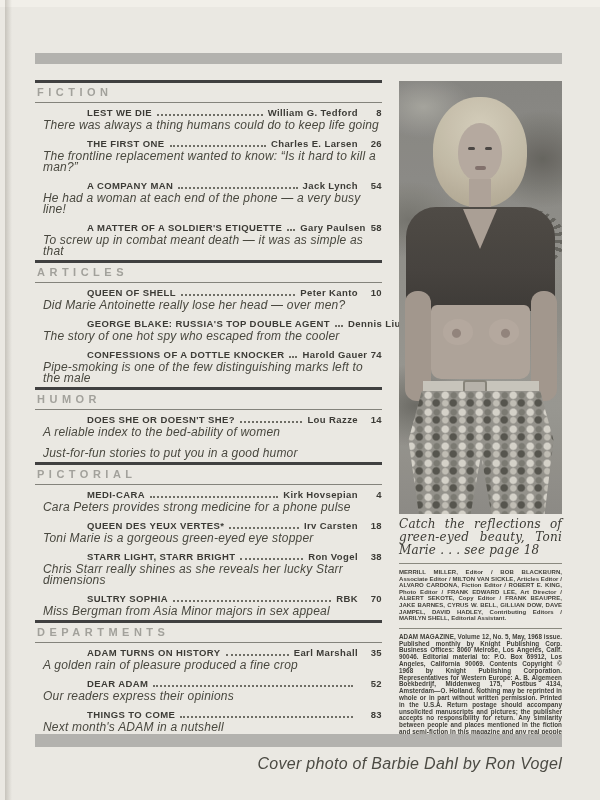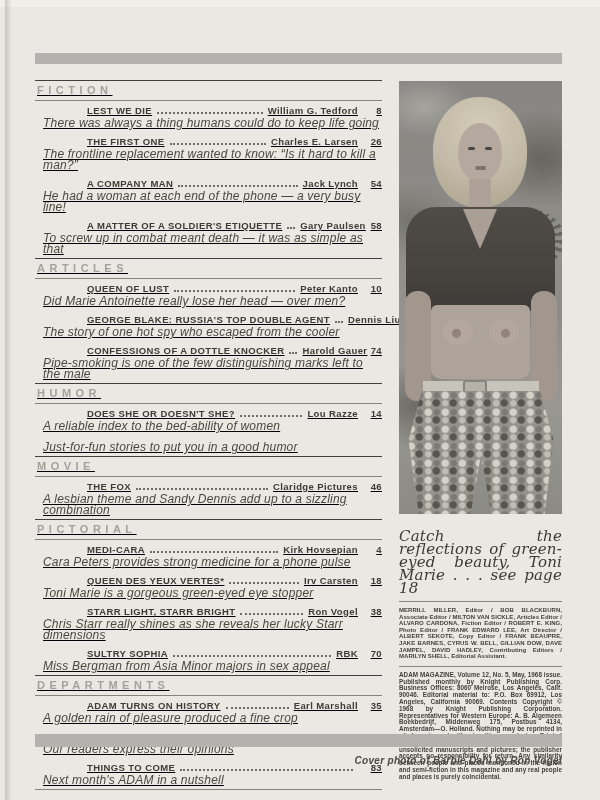--- a/index.html
+++ b/index.html
@@ -13,21 +13,21 @@
   .scan-edge-left{position:absolute;left:5px;top:0;bottom:0;width:7px;
     background:linear-gradient(90deg,rgba(110,104,92,.28),rgba(110,104,92,0));}
   .scan-edge-top{position:absolute;left:0;top:0;right:0;height:7px;background:#f1efe9;}
 
   .gray-band{position:absolute;left:35px;width:527px;height:11px;background:#b3b2ae;}
   .band-top{top:53px;}
   .band-bottom{top:734px;height:13px;}
 
   
   .toc{position:absolute;left:35px;top:80px;width:347px;border-bottom:1px solid #84837c;}
-  .section{border-top:1px solid #404040;text-decoration:underline;}
+  .section{border-top:3px solid #404040;}
   .section-name{
     color:#a2a19b;font-weight:bold;font-size:11px;letter-spacing:4.5px;
     padding:4px 0 4px 2px;line-height:11px;border-bottom:1px solid #84837c;
   }
   .entry{padding:5px 0 3px 8px;}
   .entry-row{display:flex;align-items:baseline;font-weight:bold;font-size:9.5px;
     color:#3c3b36;line-height:10px;letter-spacing:.4px;margin-left:44px;}
   .entry-title{white-space:nowrap;}
   .leader{flex:1;border-bottom:2px dotted #6e6d65;margin:0 5px 2px 5px;min-width:8px;}
   .entry-author{white-space:nowrap;}
@@ -79,29 +79,29 @@
   .ph-pants{position:absolute;top:310px;left:8px;width:148px;height:123px;
     background-color:#99927f;
     background-image:
       radial-gradient(circle at 25% 25%,#dcd3ba 3px,rgba(0,0,0,0) 4.5px),
       radial-gradient(circle at 72% 70%,#57543f 3px,rgba(0,0,0,0) 4.5px),
       radial-gradient(circle at 75% 25%,#7d7a63 2.5px,rgba(0,0,0,0) 4px),
       radial-gradient(circle at 25% 72%,#c8bfa4 2.5px,rgba(0,0,0,0) 4px);
     background-size:17px 17px;
     clip-path:polygon(10% 0,90% 0,99% 40%,93% 100%,57% 100%,50% 52%,43% 100%,8% 100%,1% 40%);}
   .photo-caption{
-    font-family:"DejaVu Serif",serif;font-style:italic;font-size:15px;
-    line-height:13px;color:#3b3a34;margin-top:16px;text-align:justify;letter-spacing:.2px;}
+    font-family:"DejaVu Serif",serif;font-style:italic;font-size:12px;
+    line-height:13px;color:#3b3a34;margin-top:4px;text-align:justify;letter-spacing:.2px;}
   .thin-rule{border-top:1px solid #8a897f;margin:6px 0 5px;}
   .masthead{font-size:6px;font-weight:bold;line-height:6.6px;color:#403f39;
     text-align:justify;letter-spacing:.05px;}
   .imprint{font-size:6.3px;font-weight:bold;line-height:6.8px;color:#403f39;
     text-align:justify;letter-spacing:.05px;}
   .cover-credit{position:absolute;right:38px;top:755px;font-style:italic;
-    font-size:10px;color:#4b4a43;letter-spacing:.3px;font-weight:bold;}
+    font-size:16px;color:#4b4a43;letter-spacing:.3px;}
 </style>
 </head>
 <body>
 
 <div class="scan-edge-top"></div>
 <div class="scan-edge-left"></div>
 
 <div class="gray-band band-top"></div>
 
 <div class="toc">
@@ -144,21 +144,21 @@
           </div>
           <div class="entry-blurb">To screw up in combat meant death — it was as simple as that</div>
         </div>
       </div>
     </div>
     <div class="section">
       <div class="section-name">ARTICLES</div>
       <div class="section-body">
         <div class="entry">
           <div class="entry-row">
-            <span class="entry-title">QUEEN OF LUST</span>
+            <span class="entry-title">QUEEN OF SHELL</span>
             <span class="leader"></span>
             <span class="entry-author">Peter Kanto</span>
             <span class="entry-page">10</span>
           </div>
           <div class="entry-blurb">Did Marie Antoinette really lose her head — over men?</div>
         </div>
         <div class="entry">
           <div class="entry-row">
             <span class="entry-title">GEORGE BLAKE: RUSSIA'S TOP DOUBLE AGENT</span>
             <span class="leader"></span>
@@ -185,34 +185,20 @@
           <div class="entry-row">
             <span class="entry-title">DOES SHE OR DOESN'T SHE?</span>
             <span class="leader"></span>
             <span class="entry-author">Lou Razze</span>
             <span class="entry-page">14</span>
           </div>
           <div class="entry-blurb">A reliable index to the bed-ability of women</div>
         </div>
         <div class="entry">
           <div class="entry-blurb">Just-for-fun stories to put you in a good humor</div>
-        </div>
-      </div>
-    </div>
-    <div class="section">
-      <div class="section-name">MOVIE</div>
-      <div class="section-body">
-        <div class="entry">
-          <div class="entry-row">
-            <span class="entry-title">THE FOX</span>
-            <span class="leader"></span>
-            <span class="entry-author">Claridge Pictures</span>
-            <span class="entry-page">46</span>
-          </div>
-          <div class="entry-blurb">A lesbian theme and Sandy Dennis add up to a sizzling combination</div>
         </div>
       </div>
     </div>
     <div class="section">
       <div class="section-name">PICTORIAL</div>
       <div class="section-body">
         <div class="entry">
           <div class="entry-row">
             <span class="entry-title">MEDI-CARA</span>
             <span class="leader"></span>

